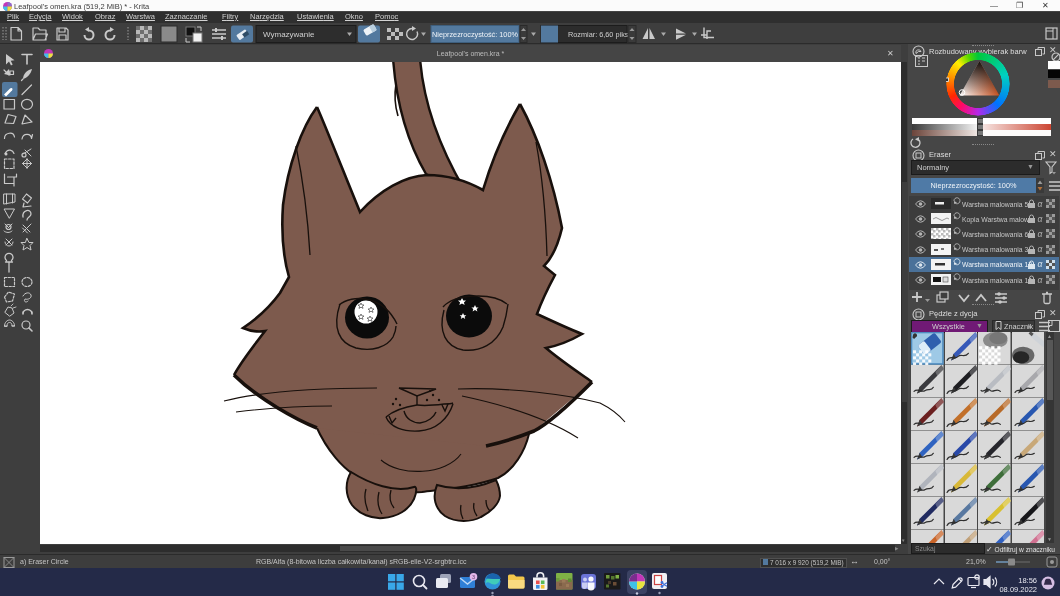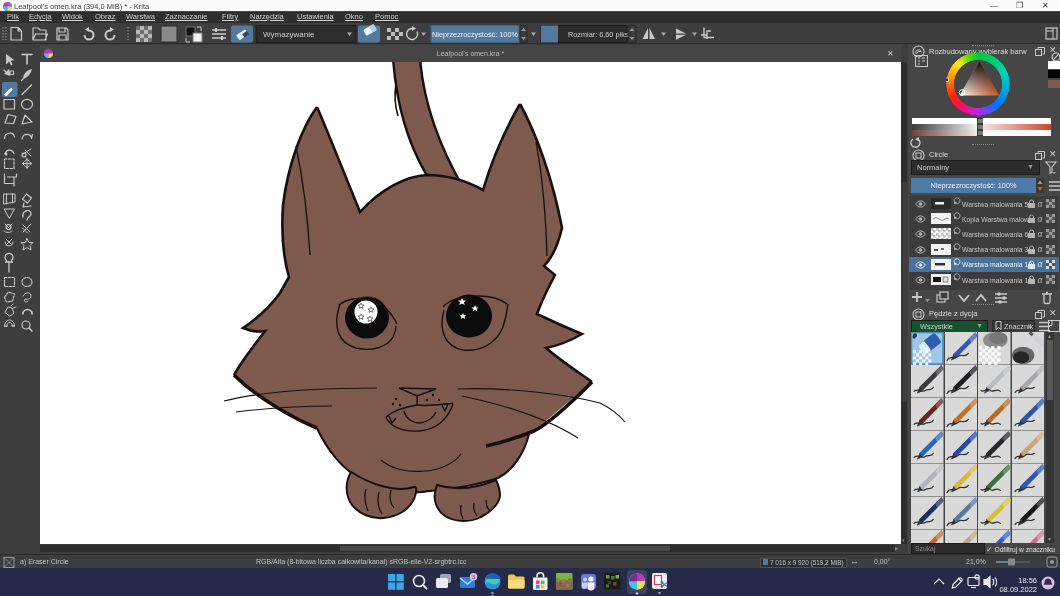--- a/index.html
+++ b/index.html
@@ -24,21 +24,21 @@
 #taskbar{position:absolute;left:0;top:568px;width:1060px;height:28px;background:#242a48}
 .dockhead{color:#dedede;font-size:7.5px;position:absolute}
 </style></head><body>
 <div id="titlebar">
  <svg style="position:absolute;left:3px;top:1.5px" width="9" height="9" viewBox="0 0 9 9">
       <circle cx="4.5" cy="4.5" r="4.5" fill="#c136b9"></circle>
       <path d="M4.5,0 A4.5,4.5 0 0 1 9,4.5 L4.5,4.5 Z" fill="#8b6cc9"></path>
       <path d="M0,4.5 A4.5,4.5 0 0 0 4.5,9 L4.5,4.5 Z" fill="#3fc1e8"></path>
       <path d="M4.5,9 A4.5,4.5 0 0 0 9,4.5 L4.5,4.5 Z" fill="#e8e33f"></path>
     </svg>
- <span id="titletext">Leafpool's omen.kra (394,0 MiB) * - Krita</span>
+ <span id="titletext">Leafpool's omen.kra (519,2 MiB) * - Krita</span>
  <span class="winbtn" style="left:990px">—</span>
  <span class="winbtn" style="left:1016px">❐</span>
  <span class="winbtn" style="left:1042px">✕</span>
 </div>
 <div id="menubar">
  <span style="left:7px"><u>P</u>lik</span>
  <span style="left:29px"><u>E</u>dycja</span>
  <span style="left:62px"><u>W</u>idok</span>
  <span style="left:95px"><u>O</u>braz</span>
  <span style="left:126px"><u>W</u>arstwa</span>
@@ -337,21 +337,21 @@
       <path d="M9,0 l0,4.5 -4,-2.2 z" fill="#c9c9c9"></path>
     </svg>
  <div style="position:absolute;left:64px;top:100px;width:22px;height:2px;border-top:1px dotted #888"></div>
  <div style="position:absolute;left:64px;top:0.5px;width:22px;height:2px;border-top:1px dotted #888"></div>
  <div style="position:absolute;left:64px;top:260px;width:22px;height:2px;border-top:1px dotted #888"></div>
 
  <svg width="13" height="13" style="position:absolute;left:4px;top:105px" viewBox="0 0 13 13">
       <circle cx="6.5" cy="6.5" r="5.5" fill="none" stroke="#c9c9c9" stroke-width="1.1"></circle>
       <rect x="4" y="4" width="5" height="5" fill="none" stroke="#c9c9c9"></rect>
     </svg>
- <div class="dockhead" style="left:21px;top:106px">Circle</div>
+ <div class="dockhead" style="left:21px;top:106px">Eraser</div>
  <svg width="10" height="9" style="position:absolute;left:127px;top:107px" viewBox="0 0 10 9">
       <rect x="0.5" y="2.5" width="6" height="6" fill="none" stroke="#c9c9c9"></rect>
       <path d="M3,2.5 v-2 h6.5 v6.5 h-2" fill="none" stroke="#c9c9c9"></path>
     </svg>
  <div style="position:absolute;left:141px;top:105px;color:#c9c9c9;font-size:9px">✕</div>
  <div style="position:absolute;left:3px;top:116px;width:129px;height:15px;background:#2c2c2c;border:1px solid #1b1b1b;color:#cfcfcf;font-size:7.5px;line-height:13px;padding-left:5px">Normalny<span style="position:absolute;right:5px;top:-1px;color:#999;font-size:7px">▼</span></div>
  <svg width="14" height="15" style="position:absolute;left:136px;top:116px" viewBox="0 0 14 15">
       <path d="M2,2 h10 l-4,5 v5 l-2,1.5 v-6.5 z" fill="none" stroke="#c9c9c9" stroke-width="1.1"></path>
       <path d="M11,13 l4,0 -2,2.5 z" fill="#999" transform="translate(-3,-1)"></path>
     </svg>
@@ -572,21 +572,21 @@
  <svg width="13" height="13" style="position:absolute;left:4px;top:264px" viewBox="0 0 13 13">
       <circle cx="6.5" cy="6.5" r="5.5" fill="none" stroke="#c9c9c9" stroke-width="1.1"></circle>
       <rect x="4" y="4" width="5" height="5" fill="none" stroke="#c9c9c9"></rect>
     </svg>
  <div class="dockhead" style="left:21px;top:265px">Pędzle z dycja</div>
  <svg width="10" height="9" style="position:absolute;left:127px;top:266px" viewBox="0 0 10 9">
       <rect x="0.5" y="2.5" width="6" height="6" fill="none" stroke="#c9c9c9"></rect>
       <path d="M3,2.5 v-2 h6.5 v6.5 h-2" fill="none" stroke="#c9c9c9"></path>
     </svg>
  <div style="position:absolute;left:141px;top:264px;color:#c9c9c9;font-size:9px">✕</div>
- <div style="position:absolute;left:3px;top:276px;width:77px;height:13px;background:#14532d;border:1px solid #1b1b1b;color:#cfcfcf;font-size:7.3px;line-height:11px;padding-left:8px">Wszystkie<span style="position:absolute;right:4px;top:-1px;color:#999;font-size:7px">▼</span></div>
+ <div style="position:absolute;left:3px;top:276px;width:77px;height:13px;background:#701a75;border:1px solid #1b1b1b;color:#cfcfcf;font-size:7.3px;line-height:11px;padding-left:20px">Wszystkie<span style="position:absolute;right:4px;top:-1px;color:#999;font-size:7px">▼</span></div>
  <div style="position:absolute;left:84px;top:276px;width:43px;height:13px;background:#3a3a3a;border:1px solid #2a2a2a;color:#cfcfcf;font-size:7.3px;line-height:11px">
   <svg width="7" height="9" style="vertical-align:-1px;margin-left:2px" viewBox="0 0 7 9">
         <path d="M1,0.5 h5 v8 l-2.5,-2 -2.5,2 z" fill="none" stroke="#c9c9c9"></path>
       </svg> Znacznik <span style="position:absolute;right:2px;top:1px;color:#999;font-size:6px">▼</span></div>
  <svg width="13" height="11" style="position:absolute;left:130px;top:277px" viewBox="0 0 13 11">
       <path d="M1,1.5 h11 M1,5.5 h11 M1,9.5 h11" stroke="#c9c9c9" stroke-width="1.6"></path>
     </svg>
  <svg width="12" height="12" style="position:absolute;left:140px;top:276px" viewBox="0 0 12 12">
       <rect x="0.5" y="0.5" width="11" height="11" fill="none" stroke="#c9c9c9"></rect>
       <path d="M4,0.5 v5 h-3.5" fill="none" stroke="#c9c9c9"></path>

